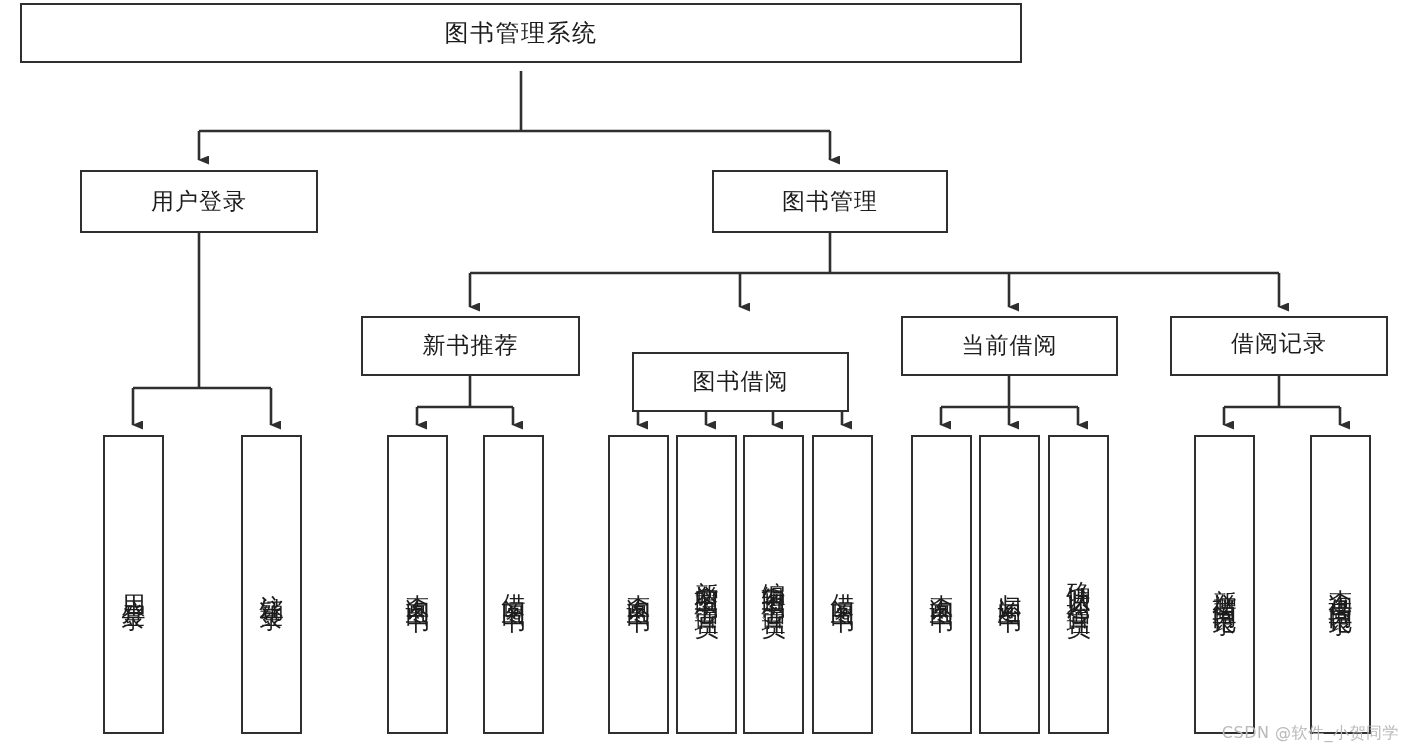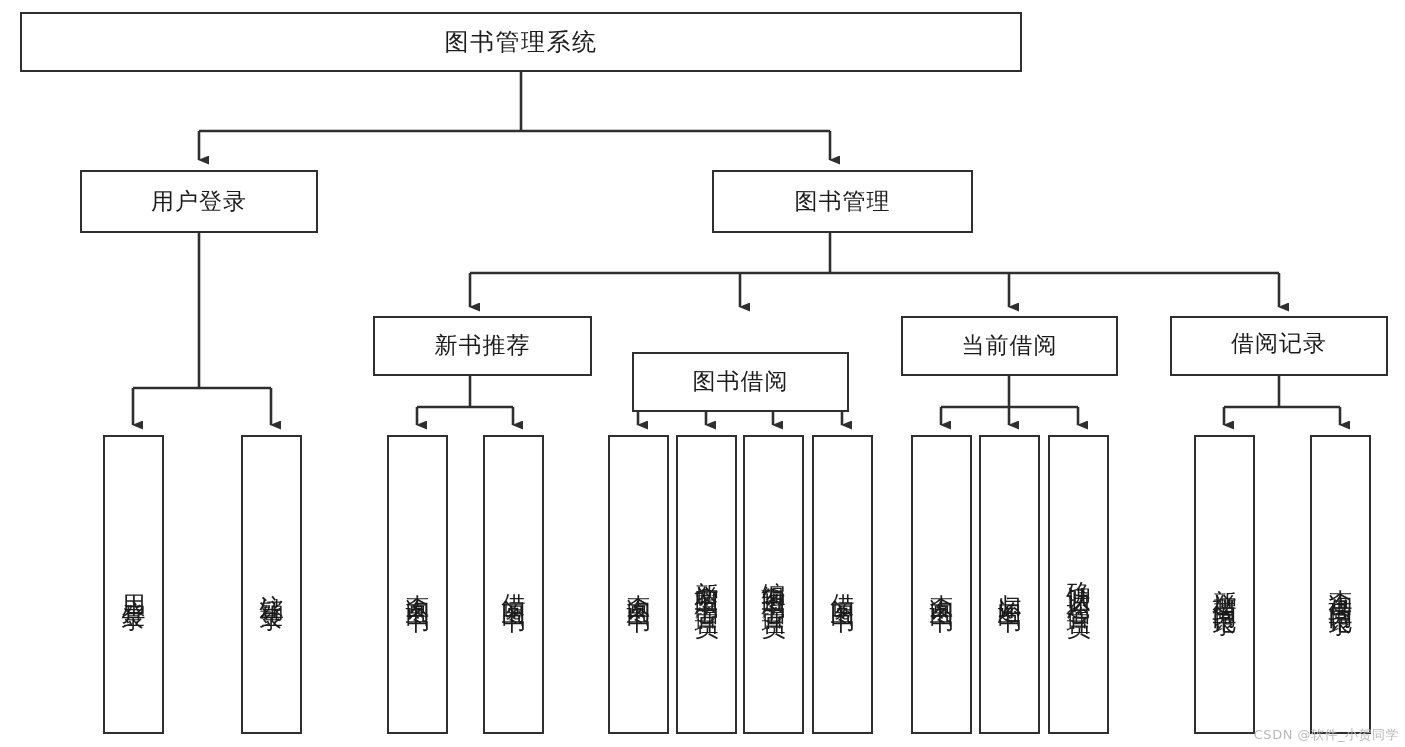--- a/index.html
+++ b/index.html
@@ -56,21 +56,21 @@
     writing-mode:vertical-rl;
     text-orientation:upright;
     font-size:24px;
     letter-spacing:5px;
     line-height:1;
   }
   .watermark{
     position:absolute;
     right:6px;
     bottom:3px;
-    font-size:13px;
+    font-size:16px;
     color:#b9b9b9;
     letter-spacing:0.5px;
     z-index:5;
     white-space:nowrap;
   }
 </style>
 </head>
 <body>
 
 <div id="canvas">
@@ -118,33 +118,33 @@
       <path d="M1009,407 L1009,425" marker-end="url(#arw)"></path>
       <path d="M1078,407 L1078,425" marker-end="url(#arw)"></path>
 
       <path d="M1279,376 L1279,407"></path>
       <path d="M1224,407 L1340,407"></path>
       <path d="M1224,407 L1224,425" marker-end="url(#arw)"></path>
       <path d="M1340,407 L1340,425" marker-end="url(#arw)"></path>
     </g>
   </svg>
 
-  <div class="node horiz title" style="left:20px; top:12px; width:1002px; height:60px;">
+  <div class="node horiz title" style="left:20px; top:3px; width:1002px; height:60px;">
     <span class="lbl">图书管理系统</span>
   </div>
 
   <div class="node horiz" style="left:80px; top:170px; width:238px; height:63px;">
     <span class="lbl">用户登录</span>
   </div>
 
-  <div class="node horiz" style="left:712px; top:170px; width:261px; height:63px;">
+  <div class="node horiz" style="left:712px; top:170px; width:236px; height:63px;">
     <span class="lbl">图书管理</span>
   </div>
 
-  <div class="node horiz" style="left:361px; top:316px; width:219px; height:60px;margin-left:12px;">
+  <div class="node horiz" style="left:361px; top:316px; width:219px; height:60px;">
     <span class="lbl">新书推荐</span>
   </div>
 
   <div class="node horiz" style="left:632px; top:316px; width:217px; height:60px;margin-top:36px;">
     <span class="lbl">图书借阅</span>
   </div>
 
   <div class="node horiz" style="left:901px; top:316px; width:217px; height:60px;">
     <span class="lbl">当前借阅</span>
   </div>

